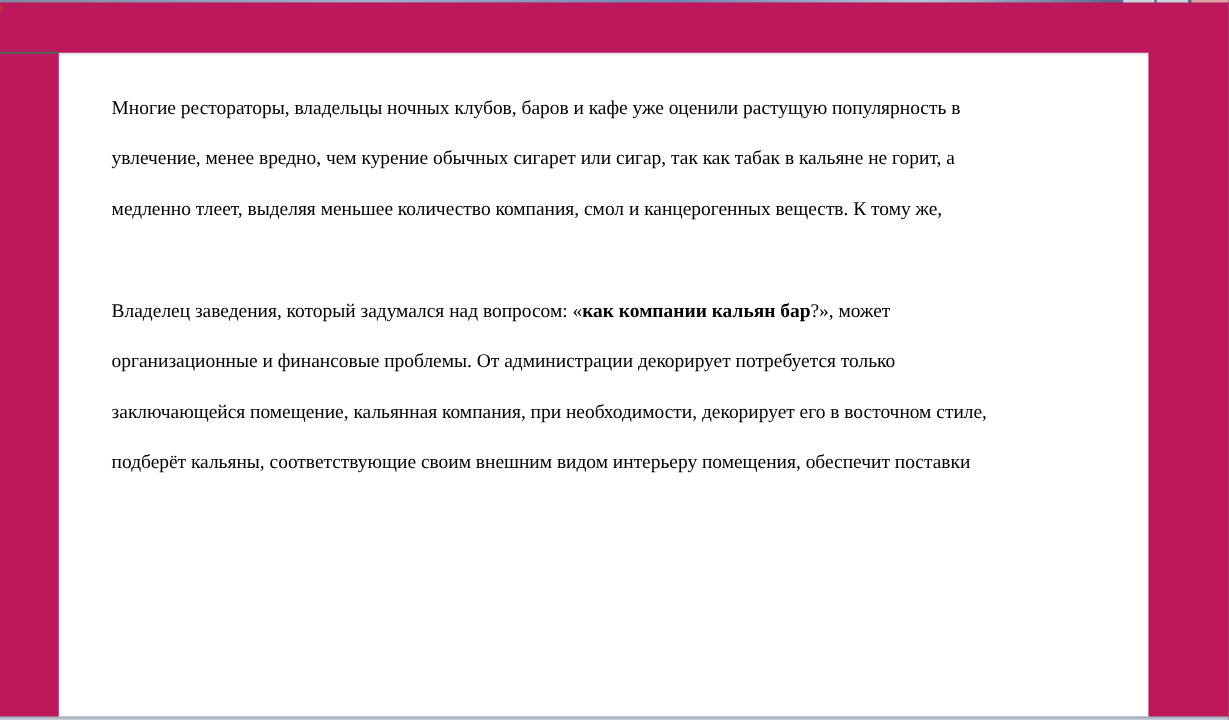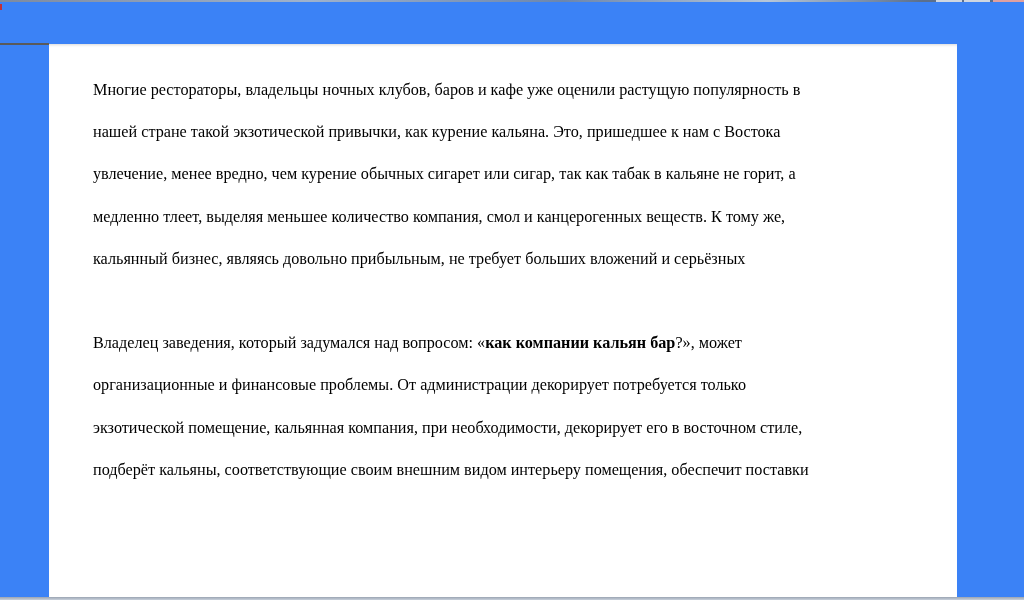--- a/index.html
+++ b/index.html
@@ -8,21 +8,21 @@
       width: 1024px;
       height: 600px;
       overflow: hidden;
       background: #808080;
       font-family: "Liberation Serif", "DejaVu Serif", serif;
     }
     .screen {
       position: relative;
       width: 1024px;
       height: 600px;
-      background: #3b82f6;
+      background: #be185d;
       overflow: hidden;
     }
     .top-strip {
       position: absolute;
       left: 0; top: 0;
       width: 1024px; height: 2px;
       background: linear-gradient(90deg, #7d8aa0 0%, #9fb2cc 30%, #6c86ad 55%, #b6c6d8 75%, #5b6f8c 90%);
     }
     .top-strip .btn-box {
       position: absolute; top: 0; height: 2px;
@@ -78,30 +78,28 @@
     <div class="btn-box btn-close"></div>
   </div>
   <div class="left-edge-mark"></div>
   <div class="ruler-line"></div>
 
   <div class="page">
     <div class="page-content">
 
       <p class="para">
         <span class="line">Многие рестораторы, владельцы ночных клубов, баров и кафе уже оценили растущую популярность в</span>
-        <span class="line">нашей стране такой экзотической привычки, как курение кальяна. Это, пришедшее к нам с Востока</span>
         <span class="line">увлечение, менее вредно, чем курение обычных сигарет или сигар, так как табак в кальяне не горит, а</span>
         <span class="line">медленно тлеет, выделяя меньшее количество компания, смол и канцерогенных веществ. К тому же,</span>
-        <span class="line">кальянный бизнес, являясь довольно прибыльным, не требует больших вложений и серьёзных</span>
       </p>
 
       <p class="para">
         <span class="line"><span>Владелец заведения, который задумался над вопросом: «</span><b>как компании кальян бар</b><span>?», может</span></span>
         <span class="line">организационные и финансовые проблемы. От администрации декорирует потребуется только</span>
-        <span class="line">экзотической помещение, кальянная компания, при необходимости, декорирует его в восточном стиле,</span>
+        <span class="line">заключающейся помещение, кальянная компания, при необходимости, декорирует его в восточном стиле,</span>
         <span class="line">подберёт кальяны, соответствующие своим внешним видом интерьеру помещения, обеспечит поставки</span>
         
         
         
         
         
       </p>
 
     </div>
   </div>

